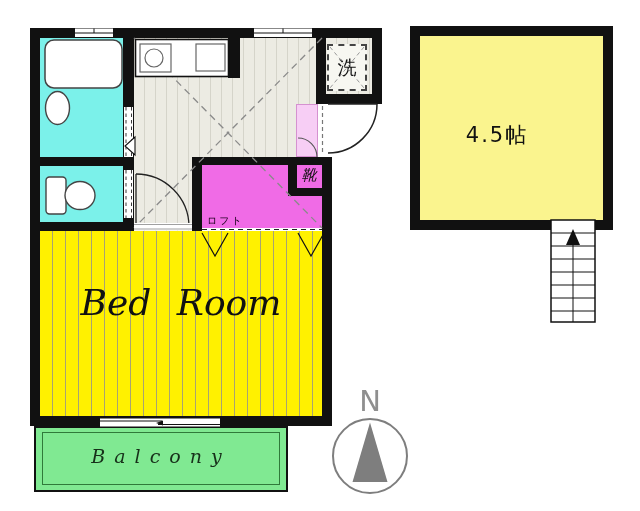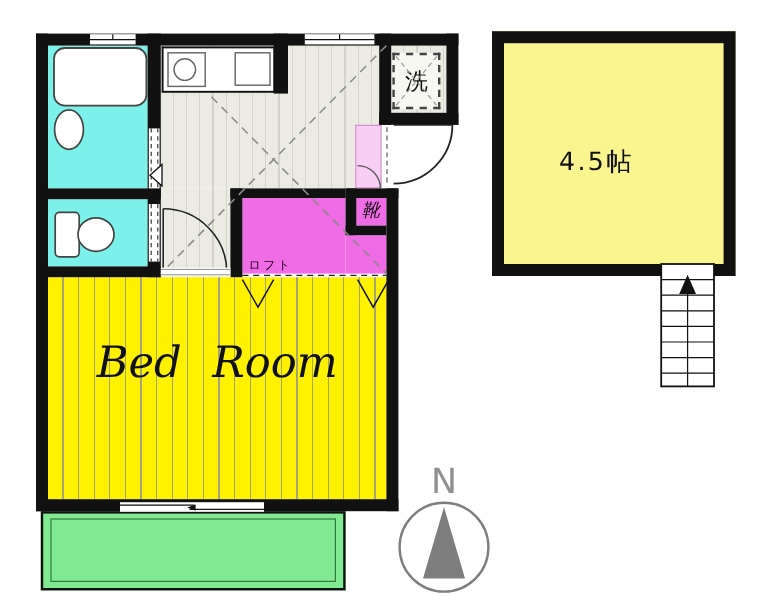--- a/index.html
+++ b/index.html
@@ -55,20 +55,21 @@
   <div class="fill kitchen2"></div>
   <div class="fill kitchen3"></div>
   <div class="fill cl1"></div>
   <div class="fill cl2"></div>
   <div class="fill shoe"></div>
   <div class="abs entry-pink"></div>
   <div class="fill bedroom"></div>
 
   <div class="abs balcony">
     <div class="balcony-inner"></div>
+    <div class="txt serif-it center lbl-balcony">Balcony</div>
   </div>
 
   <div class="abs loft"></div>
 
   <div class="wall" style="left:30px;top:28px;width:352px;height:10px;"></div>
   <div class="wall" style="left:30px;top:28px;width:10px;height:398px;"></div>
   <div class="wall" style="left:372px;top:28px;width:10px;height:76px;"></div>
   <div class="wall" style="left:316px;top:28px;width:10px;height:76px;"></div>
   <div class="wall" style="left:316px;top:94px;width:66px;height:10px;"></div>
   <div class="wall" style="left:228px;top:28px;width:12px;height:50px;"></div>

